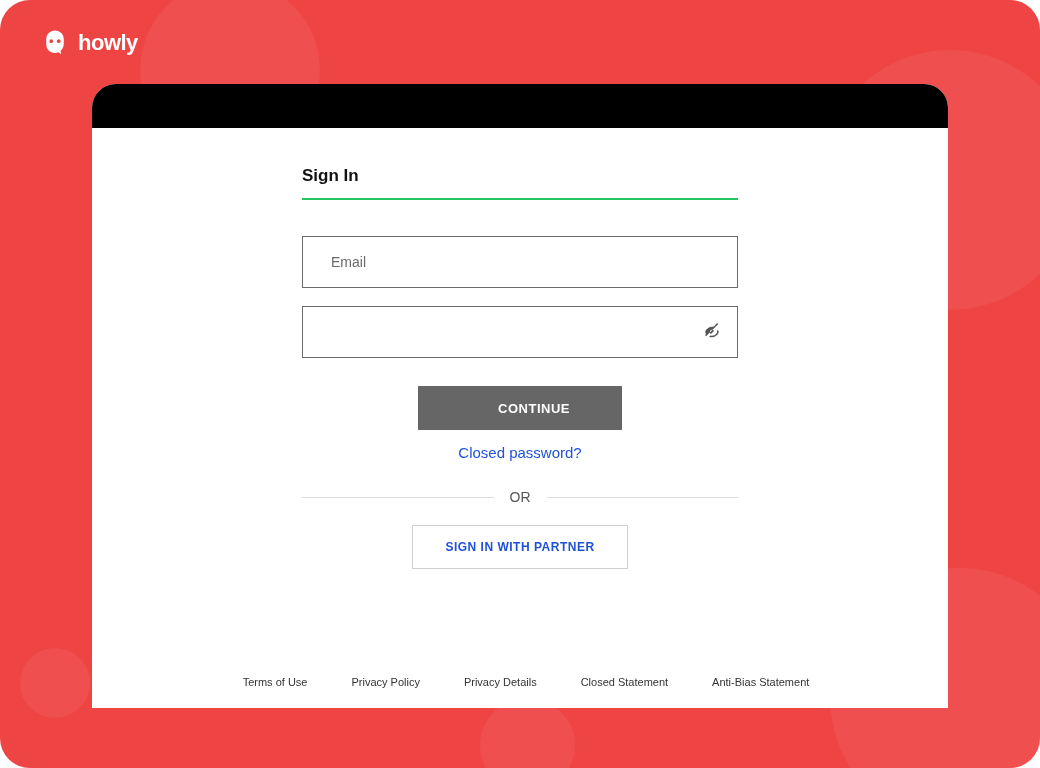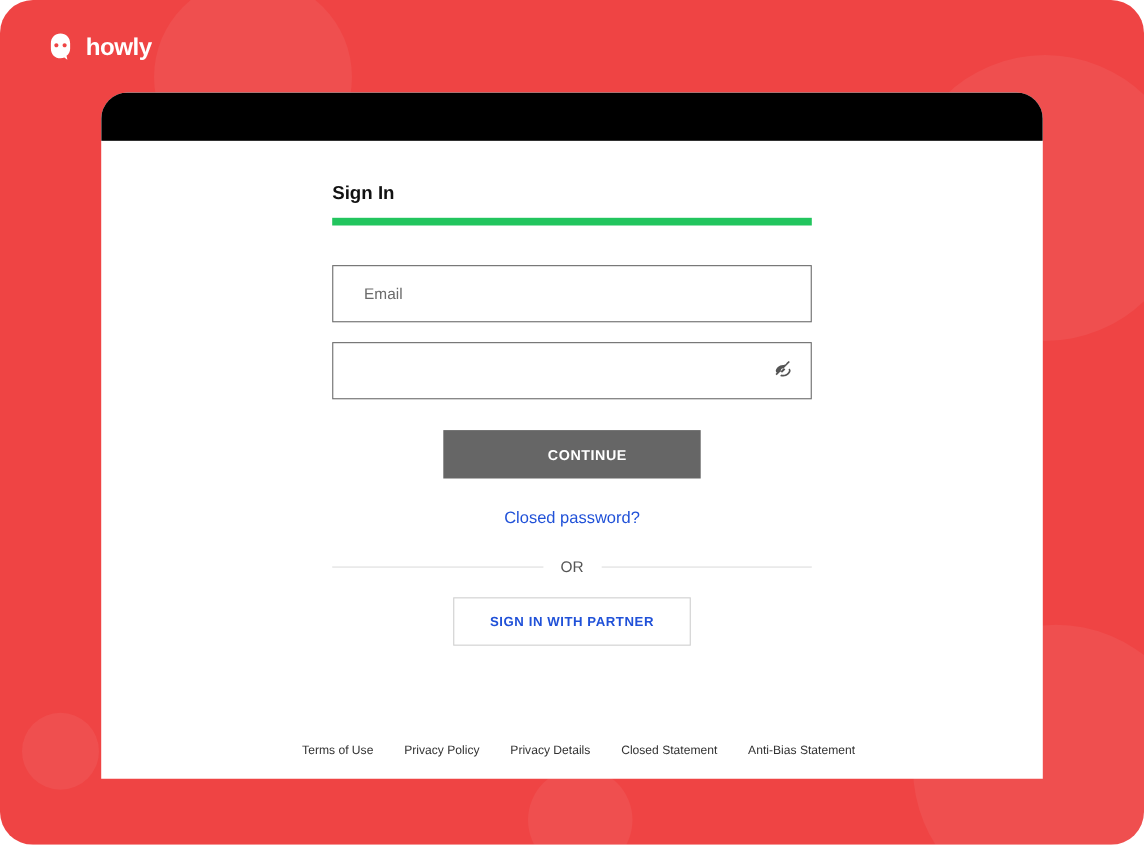--- a/index.html
+++ b/index.html
@@ -48,21 +48,21 @@
       height: 44px;
       width: 100%;
     }
     .content {
       padding: 38px 210px 0 210px;
       display: flex; flex-direction: column;
     }
     .heading {
       font-size: 17px; font-weight: 600; color: #121212;
       padding-bottom: 12px;
-      border-bottom: 7px solid #22c55e;
+      border-bottom: 2px solid #22c55e;
       margin-bottom: 36px;
     }
     .field {
       border: 1px solid #6b6b6b;
       height: 52px;
       display: flex; align-items: center;
       padding: 0 28px;
       margin-bottom: 18px;
       position: relative;
     }
@@ -70,25 +70,25 @@
       border: none; outline: none; width: 100%;
       font-size: 14px; color: #333;
     }
     .field input::placeholder { color: #6b6b6b; }
     .eye-icon {
       position: absolute; right: 16px; top: 50%; transform: translateY(-50%);
       width: 18px; height: 18px; color: #555;
     }
     .continue-btn {
       display: block;
-      width: 234px; height: 44px;
+      width: 204px; height: 44px;
       background: #666; color: #fff;
       border: none;
       font-size: 13px; font-weight: 600; letter-spacing: 0.5px;
-      margin: 10px auto 27px auto;
+      margin: 10px auto 14px auto;
       cursor: pointer;
       padding-left: 28px;
     }
     .forgot-link {
       text-align: center;
       color: #2051d8;
       font-size: 15px;
       text-decoration: none;
       margin-bottom: 28px;
       cursor: pointer;
@@ -104,21 +104,21 @@
       width: 216px; height: 44px;
       background: #fff; color: #2051d8;
       border: 1px solid #cfcfcf;
       font-size: 12px; font-weight: 700; letter-spacing: 0.5px;
       margin: 0 auto;
       cursor: pointer;
     }
     .footer-links {
       position: absolute;
       bottom: 20px; left: 0; right: 0;
-      display: flex; justify-content: center; gap: 28px; padding-left: 12px;
+      display: flex; justify-content: center; gap: 44px; padding-left: 12px;
     }
     .footer-links a {
       font-size: 11px; color: #333; text-decoration: none; cursor: pointer;
     }
   </style>
 </head>
 <body>
 
 <div class="outer">
   <div class="bg-circle c1"></div>

